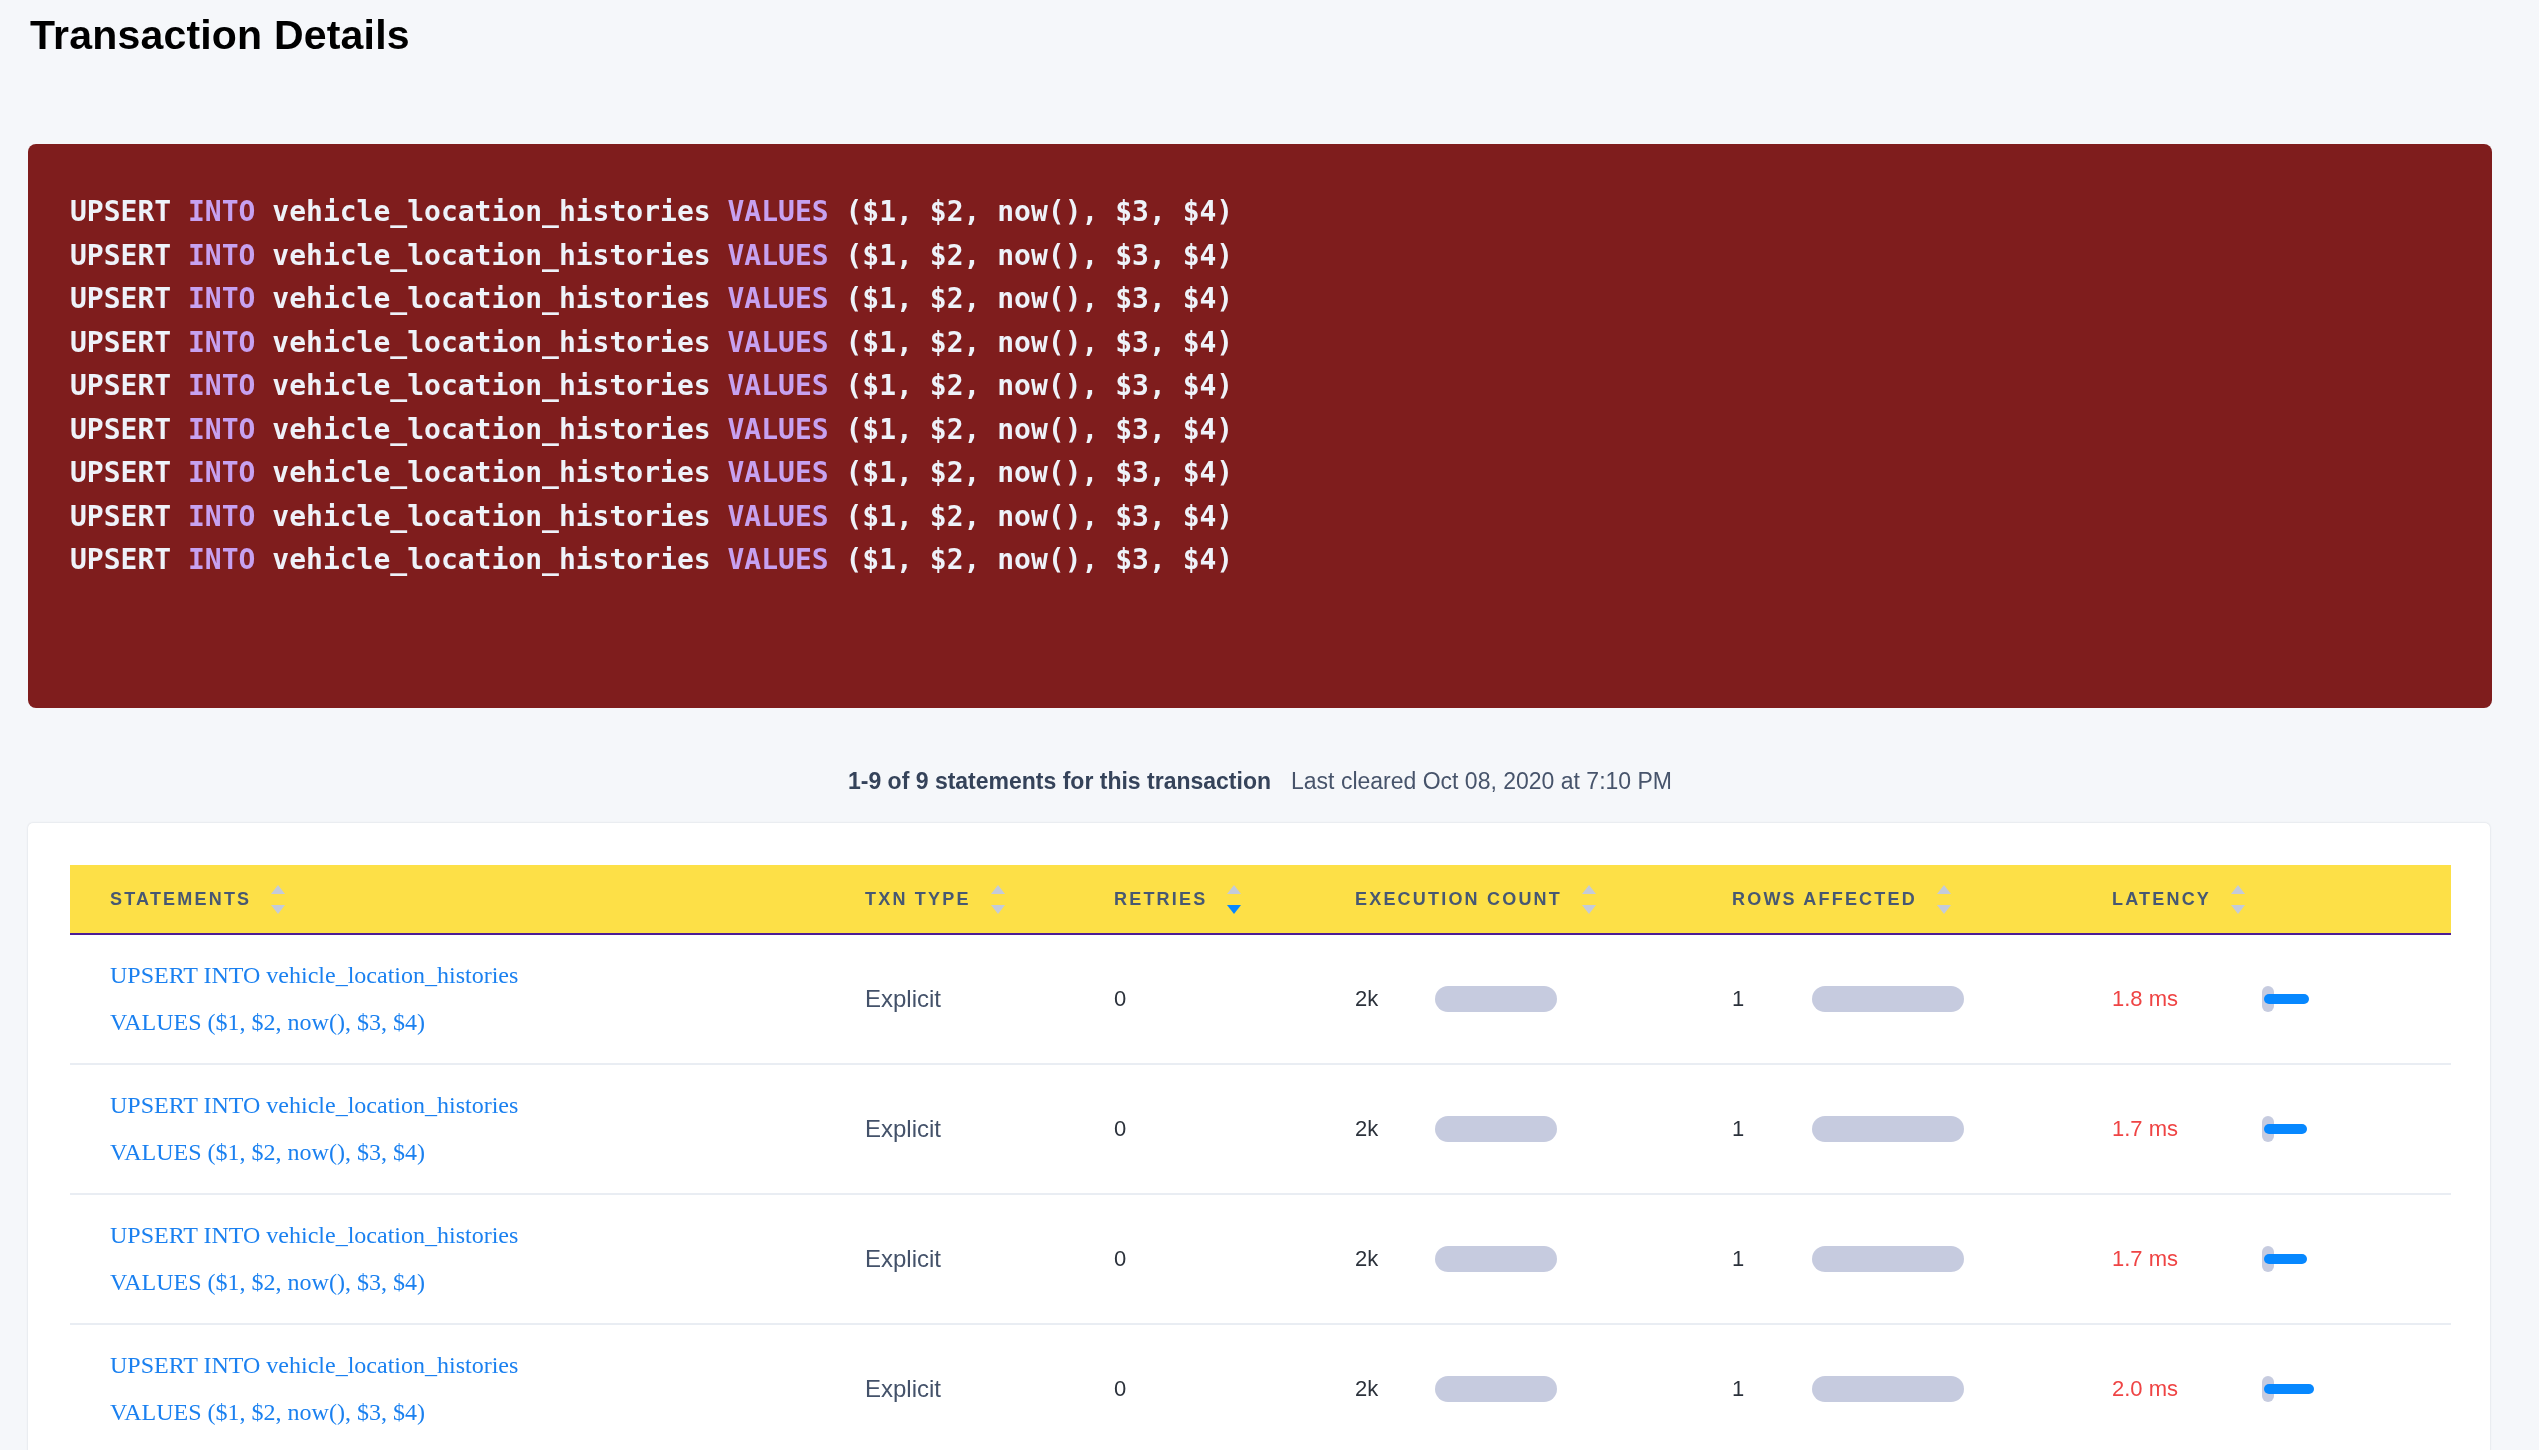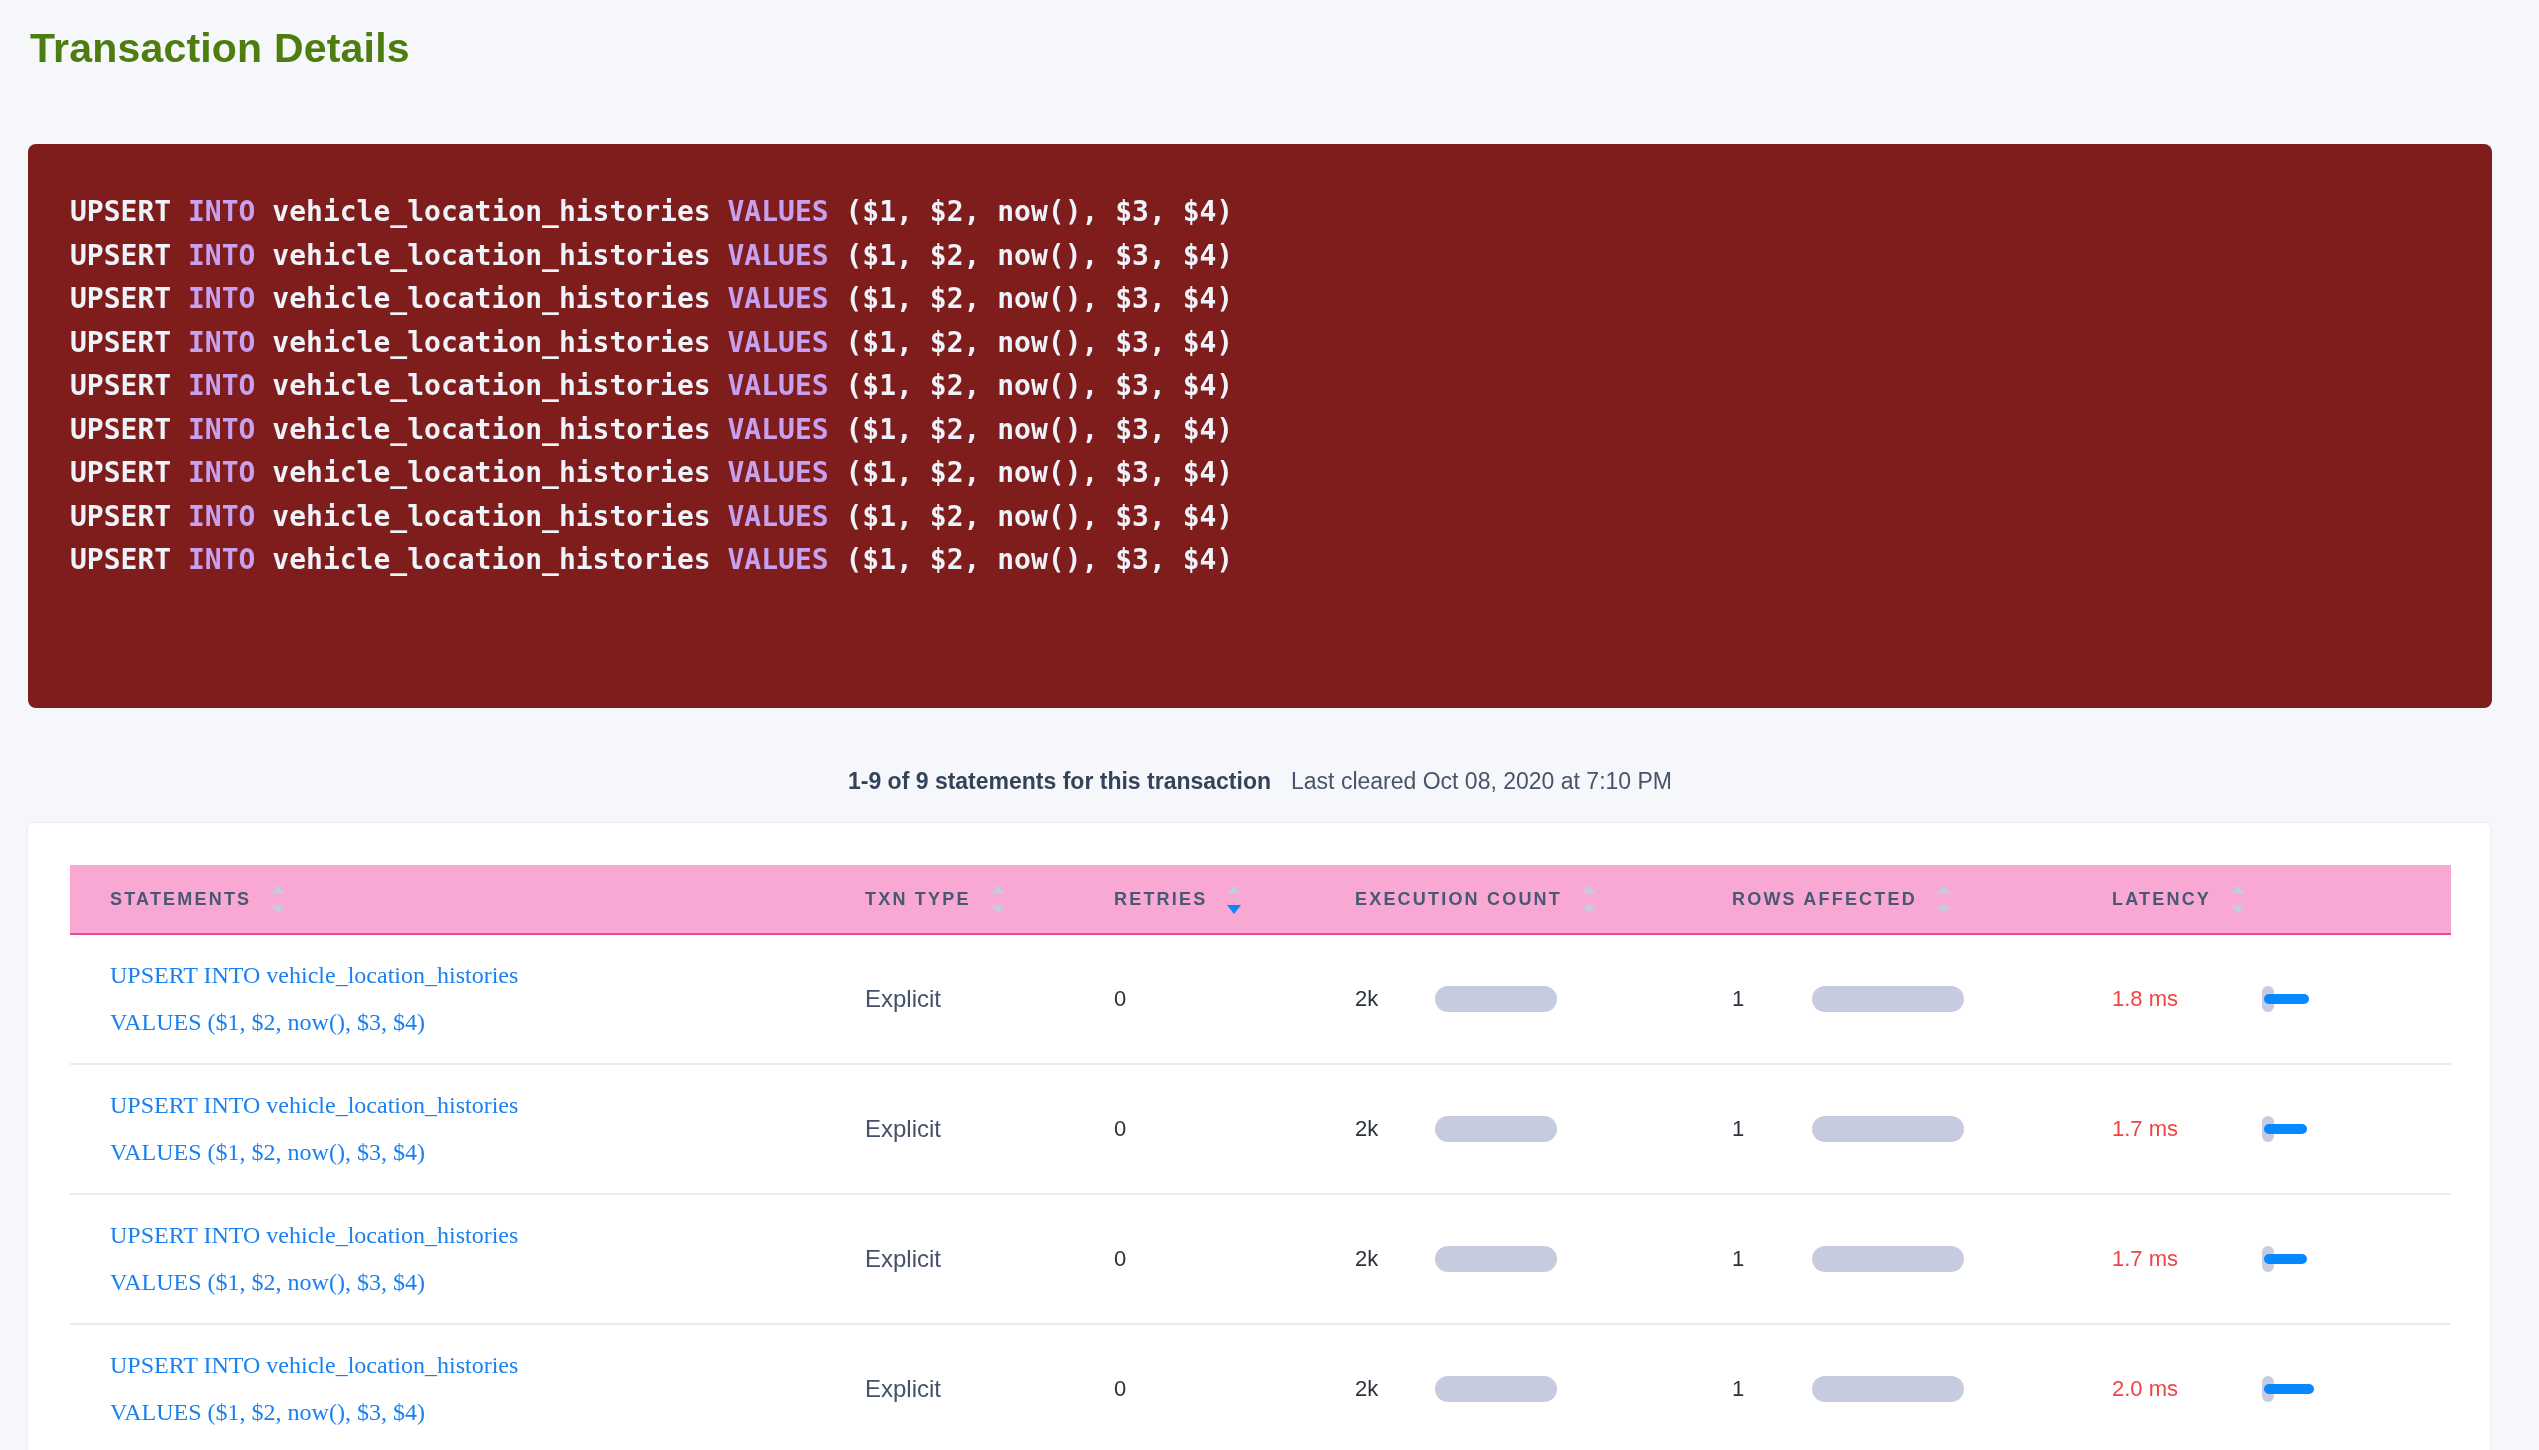--- a/index.html
+++ b/index.html
@@ -6,22 +6,22 @@
   html, body { width: 2539px; height: 1450px; overflow: hidden; }
   body {
     background: #f5f7fa;
     font-family: "Liberation Sans", sans-serif;
     position: relative;
     color: #242a35;
   }
 
   
   .page-title {
-    position: absolute; left: 30px; top: 25px;
-    font-size: 41px; font-weight: 600; color: #4d7c0f;
+    position: absolute; left: 30px; top: 12px;
+    font-size: 41px; font-weight: 600; color: #000000;
     letter-spacing: 0.2px;
   }
 
   
   .code-box {
     position: absolute; left: 28px; top: 144px;
     width: 2464px; height: 564px;
     background: #7f1d1d; border-radius: 8px;
     padding: 46px 40px 0 42px;
     font-family: "DejaVu Sans Mono", monospace;
@@ -50,22 +50,22 @@
     overflow: hidden;
   }
   .table-wrap { margin: 42px 39px 0 42px; }
 
   .grid-row {
     display: grid;
     grid-template-columns: 755px 249px 241px 377px 380px 1fr;
     align-items: center;
   }
   .thead {
-    height: 70px; background: #f9a8d4;
-    border-bottom: 2px solid #ec4899;
+    height: 70px; background: #fde047;
+    border-bottom: 2px solid #4c1d95;
   }
   .th {
     display: flex; align-items: center;
     padding-left: 40px; cursor: pointer;
   }
   .th-label {
     font-size: 18px; font-weight: 700; letter-spacing: 2.2px;
     color: #475872; text-transform: uppercase; white-space: nowrap;
   }
   .sorter { display: inline-flex; flex-direction: column; gap: 11px; margin-left: 20px; }

